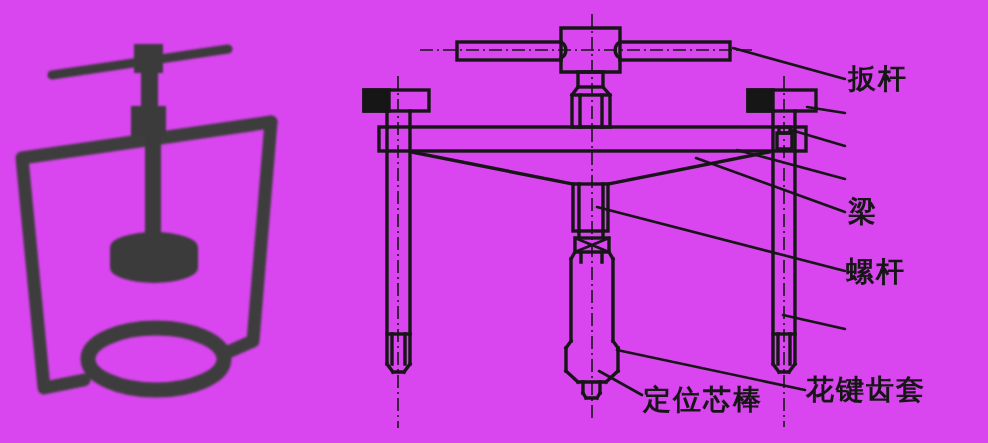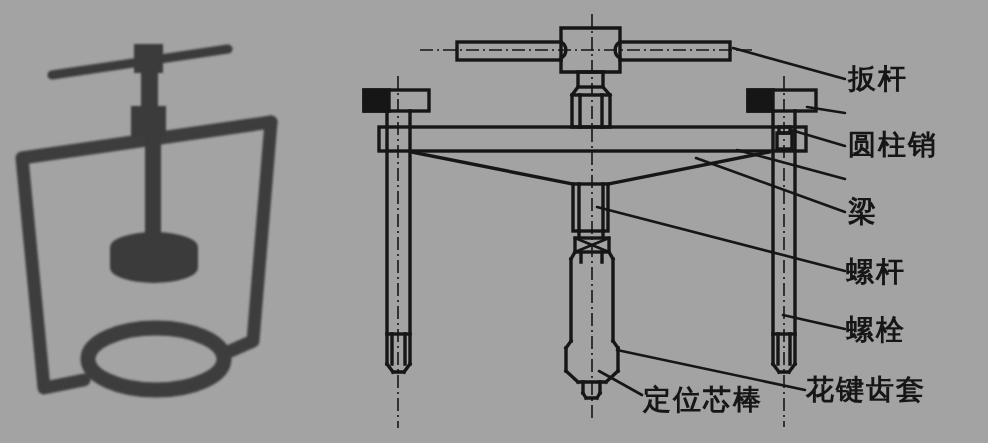--- a/index.html
+++ b/index.html
@@ -1,19 +1,19 @@
 <!DOCTYPE html>
 <html><head>
 <meta charset="utf-8">
 <style>
   html,body{margin:0;padding:0;background:#ffffff;}
   .stage{
     position:relative;
     width:988px;height:443px;
-    background:#a3a3a3;
+    background:#d946ef;
     overflow:hidden;
     font-family:"DejaVu Sans","Liberation Sans",sans-serif;
   }
   .stage svg{position:absolute;left:0;top:0;}
   .lbl{
     position:absolute;
     font-size:28px;
     line-height:1.05;
     font-weight:600;
     letter-spacing:2px;
@@ -141,20 +141,18 @@
         <path d="M 696 158 L 845 212"></path>
         <path d="M 597 207 L 845 271"></path>
         <path d="M 783 315 L 845 329"></path>
         <path d="M 617 350 L 805 390"></path>
         <path d="M 599 371 L 642 395"></path>
       </g>
     </g>
   </svg>
 
   <div class="lbl" style="left:848px;top:64px">扳杆</div>
-  <div class="lbl" style="left:848px;top:130px">圆柱销</div>
   <div class="lbl" style="left:848px;top:197px">梁</div>
   <div class="lbl" style="left:846px;top:257px">螺杆</div>
-  <div class="lbl" style="left:846px;top:315px">螺栓</div>
   <div class="lbl" style="left:643px;top:385px">定位芯棒</div>
   <div class="lbl" style="left:806px;top:375px">花键齿套</div>
 
 </div>
 
 </body></html>

